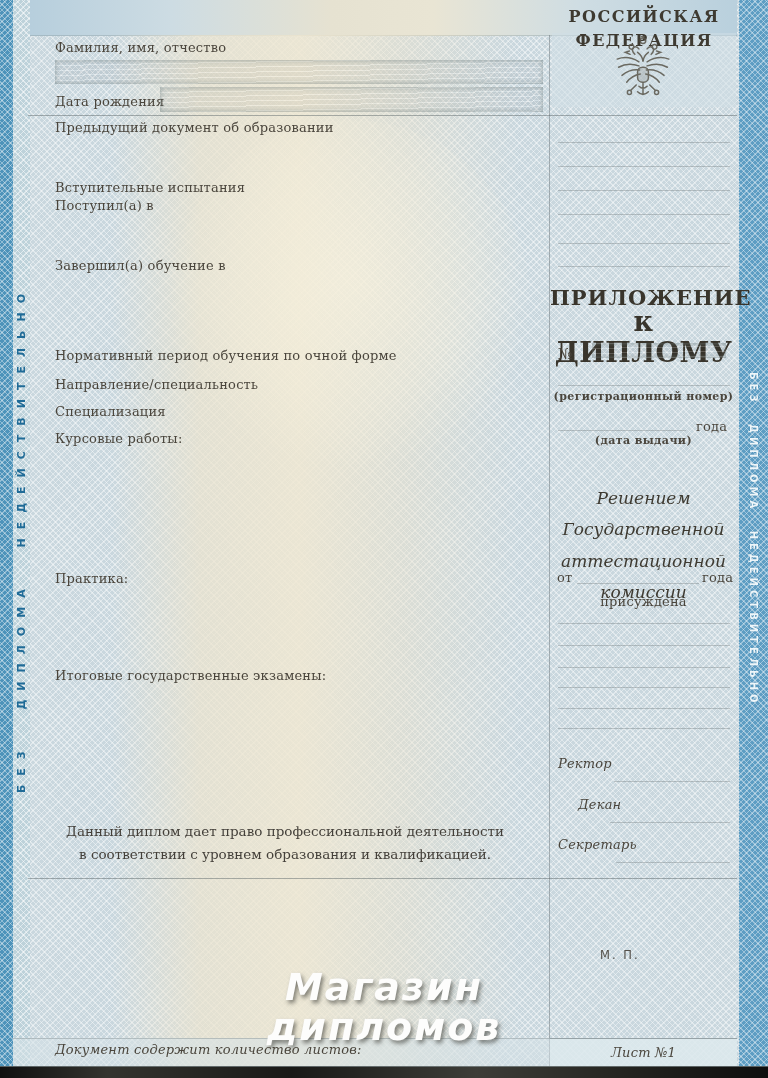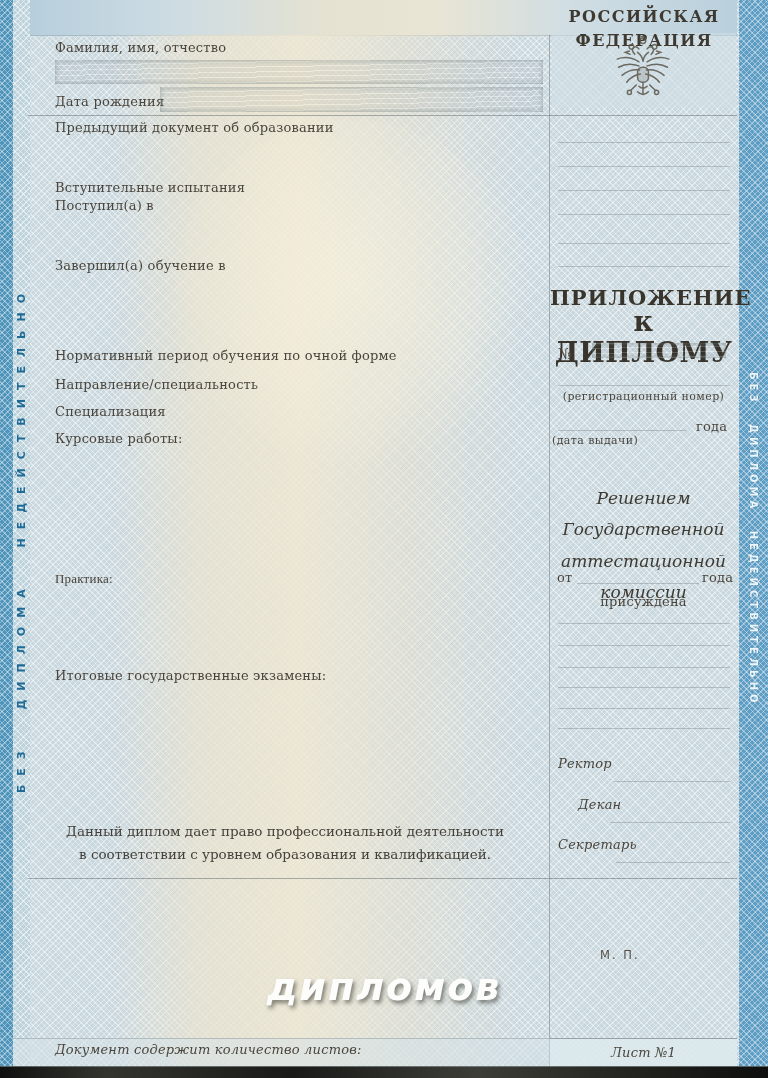--- a/index.html
+++ b/index.html
@@ -39,21 +39,21 @@
     background:
       radial-gradient(circle at 50% 45%, rgba(250,244,224,.55) 0%, rgba(250,244,224,.25) 45%, rgba(250,244,224,0) 70%);}
   .emblem-panel{left:552px;top:33px;width:184px;height:74px;background:rgba(207,222,230,.55);}
   
   .hl{height:1px;background:rgba(95,105,108,.5);}
   .hl-soft{height:1px;background:rgba(105,115,118,.35);}
   .vdiv{width:1px;background:rgba(95,105,108,.45);}
   
   .lbl{font-size:13px;line-height:1.25;letter-spacing:.2px;color:#4a453c;white-space:nowrap;}
   .lbl-it{font-style:italic;}
-  .small-cap{font-size:11px;letter-spacing:.4px;}
+  .small-cap{font-size:11px;letter-spacing:.4px;font-weight:bold;}
   .hdr{font-weight:bold;font-size:16px;letter-spacing:1.5px;color:#3e3a31;text-align:center;line-height:1.5;}
   .title1{font-weight:bold;font-size:21px;letter-spacing:1px;color:#39352c;text-align:center;}
   .title2{font-weight:bold;font-size:27px;letter-spacing:.5px;color:#39352c;text-align:center;}
   .decision{font-style:italic;font-size:17px;color:#3e3a31;text-align:center;line-height:1.85;}
   .rights{font-size:13.5px;text-align:center;color:#44403a;line-height:1.7;}
   .bar{
     background:linear-gradient(180deg,#adb9b8 0%,#9aa8a8 28%,#a6b2b1 46%,#8f9e9e 68%,#a9b5b3 100%);
     background-image:repeating-linear-gradient(179deg, rgba(255,255,255,.18) 0 1px, rgba(0,0,0,.05) 1px 5px);
     box-shadow:inset 0 0 5px rgba(120,135,136,.7);
   }
@@ -132,21 +132,21 @@
   <div class="abs bar" style="left:160px;top:87px;width:383px;height:25px;"></div>
 
   <div class="abs lbl" style="left:55px;top:120px;">Предыдущий документ об образовании</div>
   <div class="abs lbl" style="left:55px;top:180px;">Вступительные испытания</div>
   <div class="abs lbl" style="left:55px;top:198px;">Поступил(а) в</div>
   <div class="abs lbl" style="left:55px;top:258px;">Завершил(а) обучение в</div>
   <div class="abs lbl" style="left:55px;top:348px;">Нормативный период обучения по очной форме</div>
   <div class="abs lbl" style="left:55px;top:377px;">Направление/специальность</div>
   <div class="abs lbl" style="left:55px;top:404px;">Специализация</div>
   <div class="abs lbl" style="left:55px;top:431px;">Курсовые работы:</div>
-  <div class="abs lbl" style="left:55px;top:571px;font-family:Liberation Serif, serif;">Практика:</div>
+  <div class="abs lbl" style="left:55px;top:571px;">Практика:</div>
   <div class="abs lbl" style="left:55px;top:668px;">Итоговые государственные экзамены:</div>
 
   <div class="abs rights" style="left:50px;top:820px;width:470px;">
     <div>Данный диплом дает право профессиональной деятельности</div>
     <div>в соответствии с уровнем образования и квалификацией.</div>
   </div>
 
 
   <div class="abs hl-soft" style="left:558px;top:142px;width:172px;"></div>
   <div class="abs hl-soft" style="left:558px;top:166px;width:172px;"></div>
@@ -159,21 +159,21 @@
   <div class="abs title2" style="left:550px;top:306px;width:187px;">к ДИПЛОМУ</div>
 
   <div class="abs lbl" style="left:558px;top:345px;font-size:15px;">№</div>
   <div class="abs bar" style="left:592px;top:343px;width:134px;height:15px;"></div>
 
   <div class="abs hl-soft" style="left:558px;top:385px;width:172px;"></div>
   <div class="abs lbl small-cap" style="left:550px;top:390px;width:187px;text-align:center;white-space:normal;">(регистрационный номер)</div>
 
   <div class="abs hl-soft" style="left:558px;top:430px;width:128px;"></div>
   <div class="abs lbl" style="left:696px;top:419px;">года</div>
-  <div class="abs lbl small-cap" style="left:552px;top:434px;width:140px;text-align:left;">(дата выдачи)</div>
+  <div class="abs lbl small-cap" style="left:552px;top:434px;width:140px;text-align:right;">(дата выдачи)</div>
 
   <div class="abs decision" style="left:550px;top:483px;width:187px;">
     <div>Решением</div>
     <div>Государственной</div>
     <div>аттестационной</div>
     <div>комиссии</div>
   </div>
 
   <div class="abs lbl" style="left:557px;top:570px;">от</div>
   <div class="abs hl-soft" style="left:577px;top:583px;width:122px;"></div>
@@ -196,17 +196,18 @@
 
   <div class="abs lbl" style="left:600px;top:948px;font-size:11.5px;letter-spacing:2px;font-family:'DejaVu Sans',sans-serif;color:#55514a;">М. П.</div>
 
   <div class="abs footer-band"></div>
   <div class="abs lbl lbl-it" style="left:55px;top:1042px;z-index:3;">Документ содержит количество листов:</div>
   <div class="abs sheet-cell">
     <span class="lbl lbl-it">Лист №1</span>
   </div>
 
   <div class="abs watermark">
+    <div>Магазин</div>
     <div>дипломов</div>
   </div>
 
   <div class="abs darkedge"></div>
 </div>
 
 </body></html>

